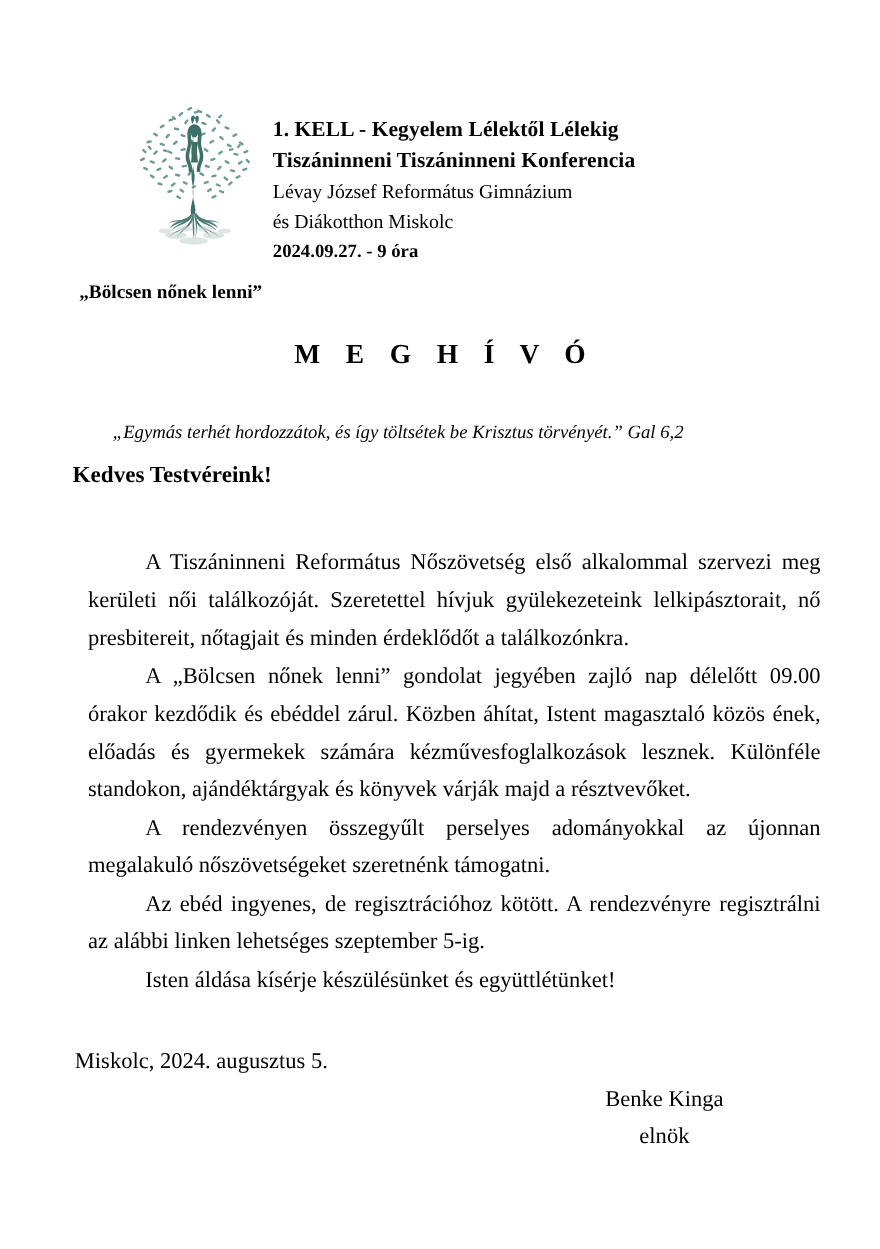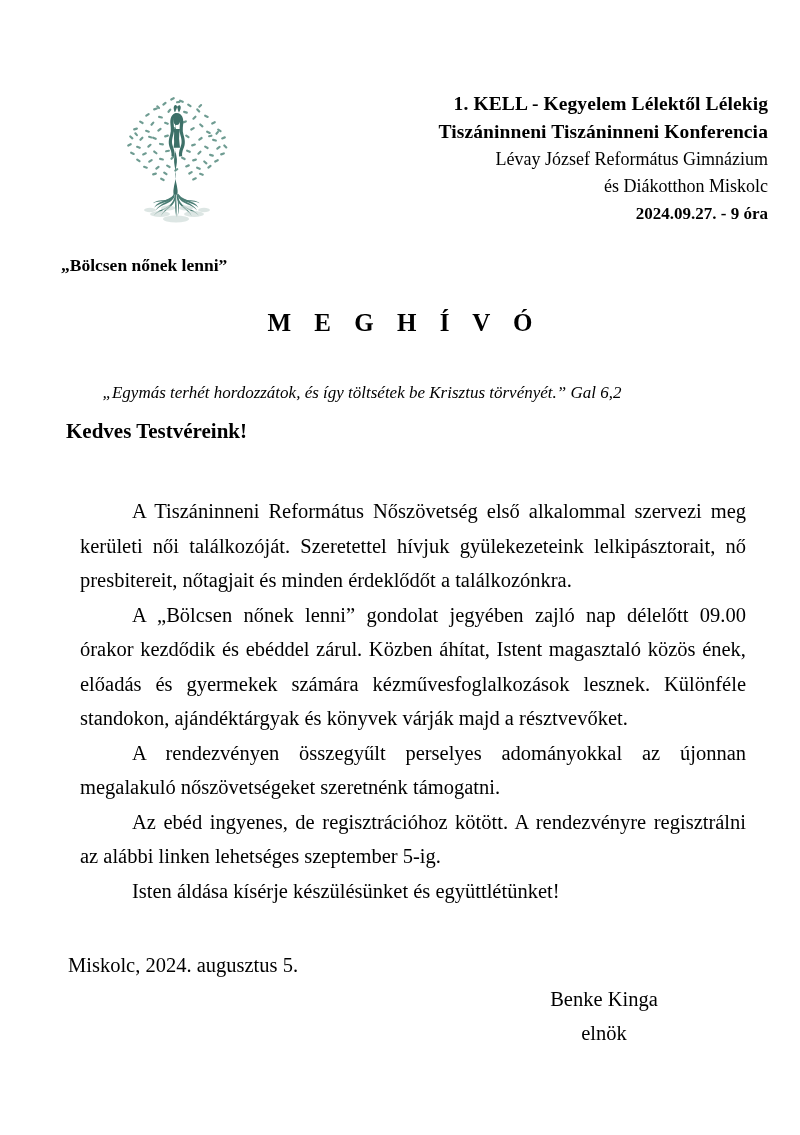--- a/index.html
+++ b/index.html
@@ -38,23 +38,23 @@
     left: 112px;
     top: 0px;
     width: 128px;
     height: 155px;
   }
   .logo svg { display: block; width: 128px; height: 155px; }
 
   .header-text {
     position: absolute;
     left: 248px;
-    top: 4px;
+    top: 19px;
     width: 520px;
-    text-align: right;
+    text-align: left;
   }
 
   .title-line-1,
   .title-line-2 {
     font-size: 19.5px;
     font-weight: bold;
     line-height: 28px;
     letter-spacing: 0.1px;
     white-space: nowrap;
   }
@@ -68,21 +68,21 @@
   .date-line {
     font-size: 17px;
     font-weight: bold;
     line-height: 27px;
     white-space: nowrap;
   }
 
   
   .motto {
     position: absolute;
-    left: 61px;
+    left: 72px;
     top: 253px;
     font-size: 17.5px;
     font-weight: bold;
     line-height: 24px;
     white-space: nowrap;
   }
 
   
   .doc-kind {
     position: absolute;

